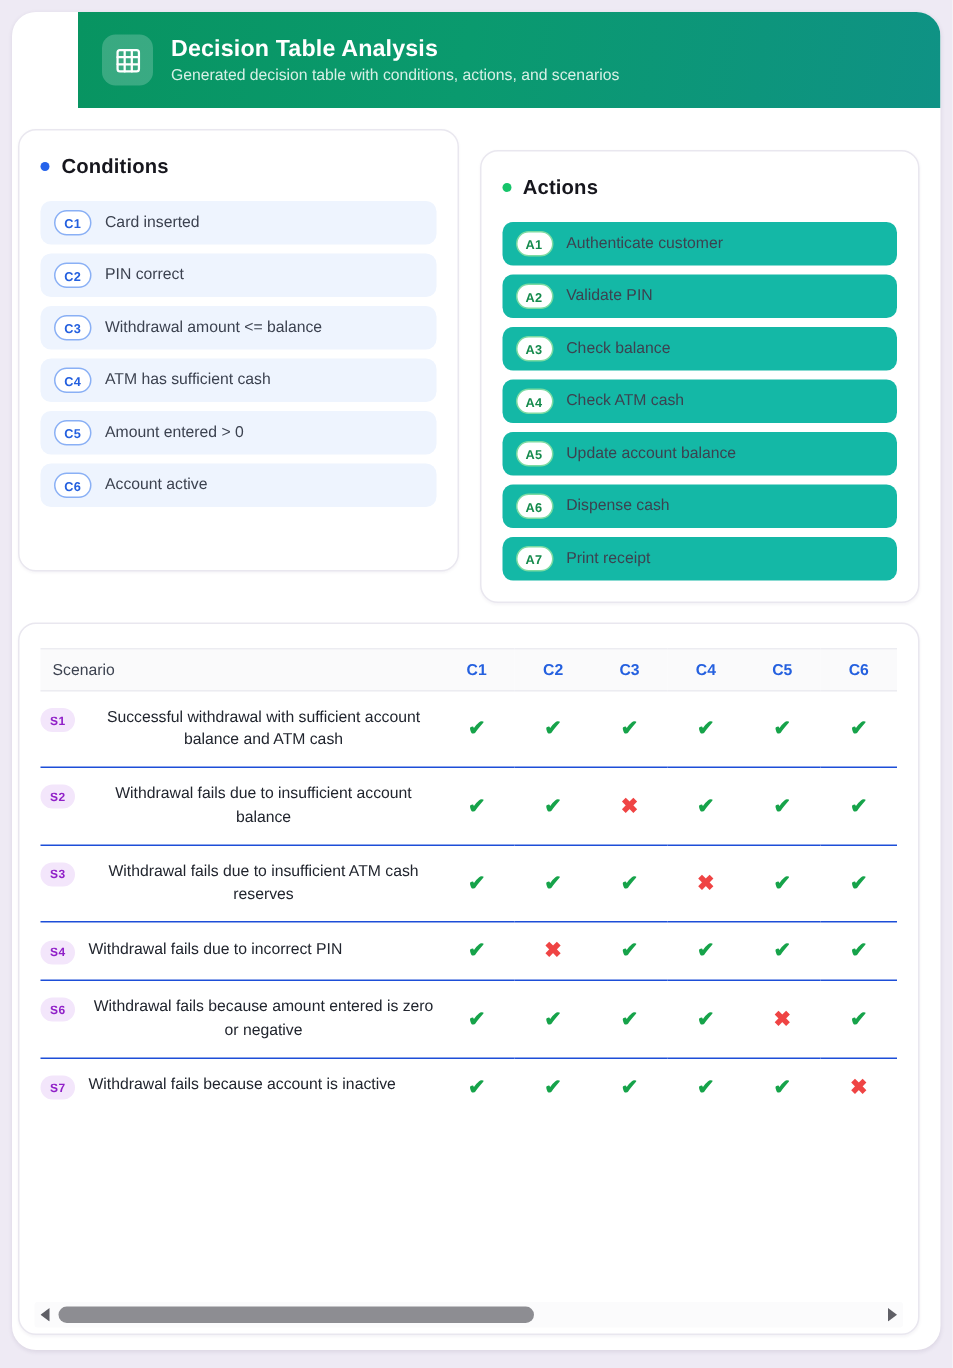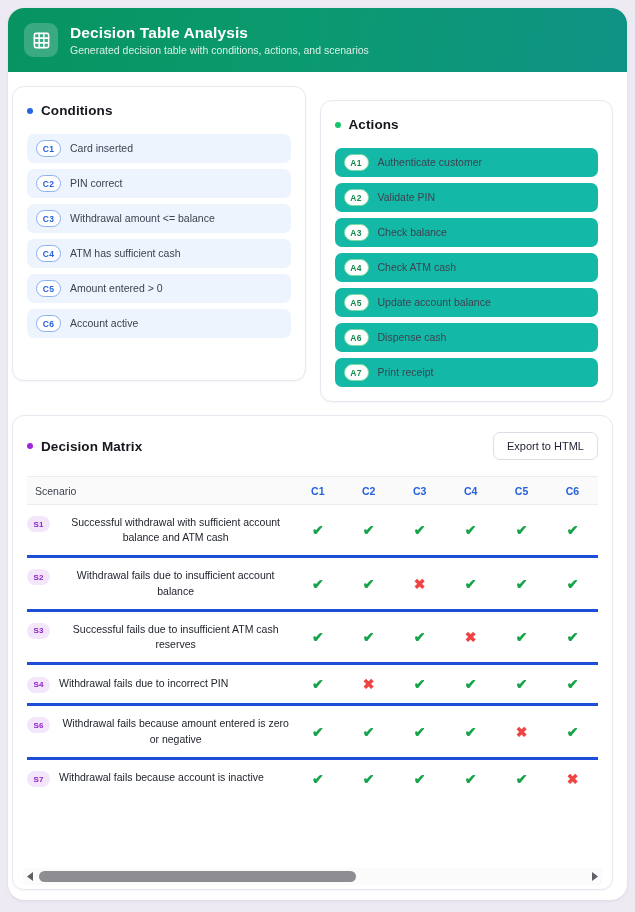--- a/index.html
+++ b/index.html
@@ -33,20 +33,21 @@
 
   
   .header {
     height: 64px;
     flex: 0 0 64px;
     background: linear-gradient(100deg, #089461 0%, #0a9a6e 45%, #0f9285 100%);
     display: flex;
     align-items: center;
     padding: 0 16px;
     gap: 12px;
+    margin-left: 44px;
   }
   .header-icon {
     width: 34px; height: 34px;
     flex: 0 0 34px;
     border-radius: 9px;
     background: rgba(255,255,255,.20);
     display: flex; align-items: center; justify-content: center;
   }
   .header-icon svg { display: block; }
   .header-text { display: flex; flex-direction: column; gap: 2px; }
@@ -200,21 +201,21 @@
     padding-left: 8px;
     width: 250px;
     color: #3c4250;
   }
   table.matrix thead th.flag-col {
     color: #2460df;
     font-weight: bold;
     width: 48px;
   }
   table.matrix tbody td {
-    border-bottom: 3px solid #1d4ed8;
+    border-bottom: 1px solid #1d4ed8;
     padding: 10px 0;
     vertical-align: middle;
     text-align: center;
   }
   table.matrix tbody tr:last-child td { border-bottom: none; margin-top: 18px; }
   td.scenario-cell {
     text-align: left;
     padding-left: 8px;
     padding-right: 10px;
   }
@@ -369,27 +370,20 @@
             <div class="item item-act">
               <span class="badge badge-a">A7</span>
               <span class="item-label">Print receipt</span>
             </div>
           </div>
         </div>
 
       </div>
 
       <div class="matrix-card">
-        <div class="matrix-head">
-          <div style="display:flex;align-items:center;gap:8px;">
-            <span class="dot dot-purple"></span>
-            <span class="card-title">Decision Matrix</span>
-          </div>
-          <button class="export-btn">Export to HTML</button>
-        </div>
 
         <div class="table-wrap">
           <table class="matrix">
             <thead>
               <tr>
                 <th class="scenario-col">Scenario</th>
                 <th class="flag-col">C1</th>
                 <th class="flag-col">C2</th>
                 <th class="flag-col">C3</th>
                 <th class="flag-col">C4</th>
@@ -423,21 +417,21 @@
                   <td><span class="mark mark-yes">✔</span></td>
                   <td><span class="mark mark-no">✖</span></td>
                   <td><span class="mark mark-yes">✔</span></td>
                   <td><span class="mark mark-yes">✔</span></td>
                   <td><span class="mark mark-yes">✔</span></td>
                 </tr>
                 <tr>
                   <td class="scenario-cell">
                     <div class="scenario-inner">
                       <span class="badge badge-s">S3</span>
-                      <span class="scenario-text">Successful fails due to insufficient ATM cash reserves</span>
+                      <span class="scenario-text">Withdrawal fails due to insufficient ATM cash reserves</span>
                     </div>
                   </td>
                   <td><span class="mark mark-yes">✔</span></td>
                   <td><span class="mark mark-yes">✔</span></td>
                   <td><span class="mark mark-yes">✔</span></td>
                   <td><span class="mark mark-no">✖</span></td>
                   <td><span class="mark mark-yes">✔</span></td>
                   <td><span class="mark mark-yes">✔</span></td>
                 </tr>
                 <tr>

